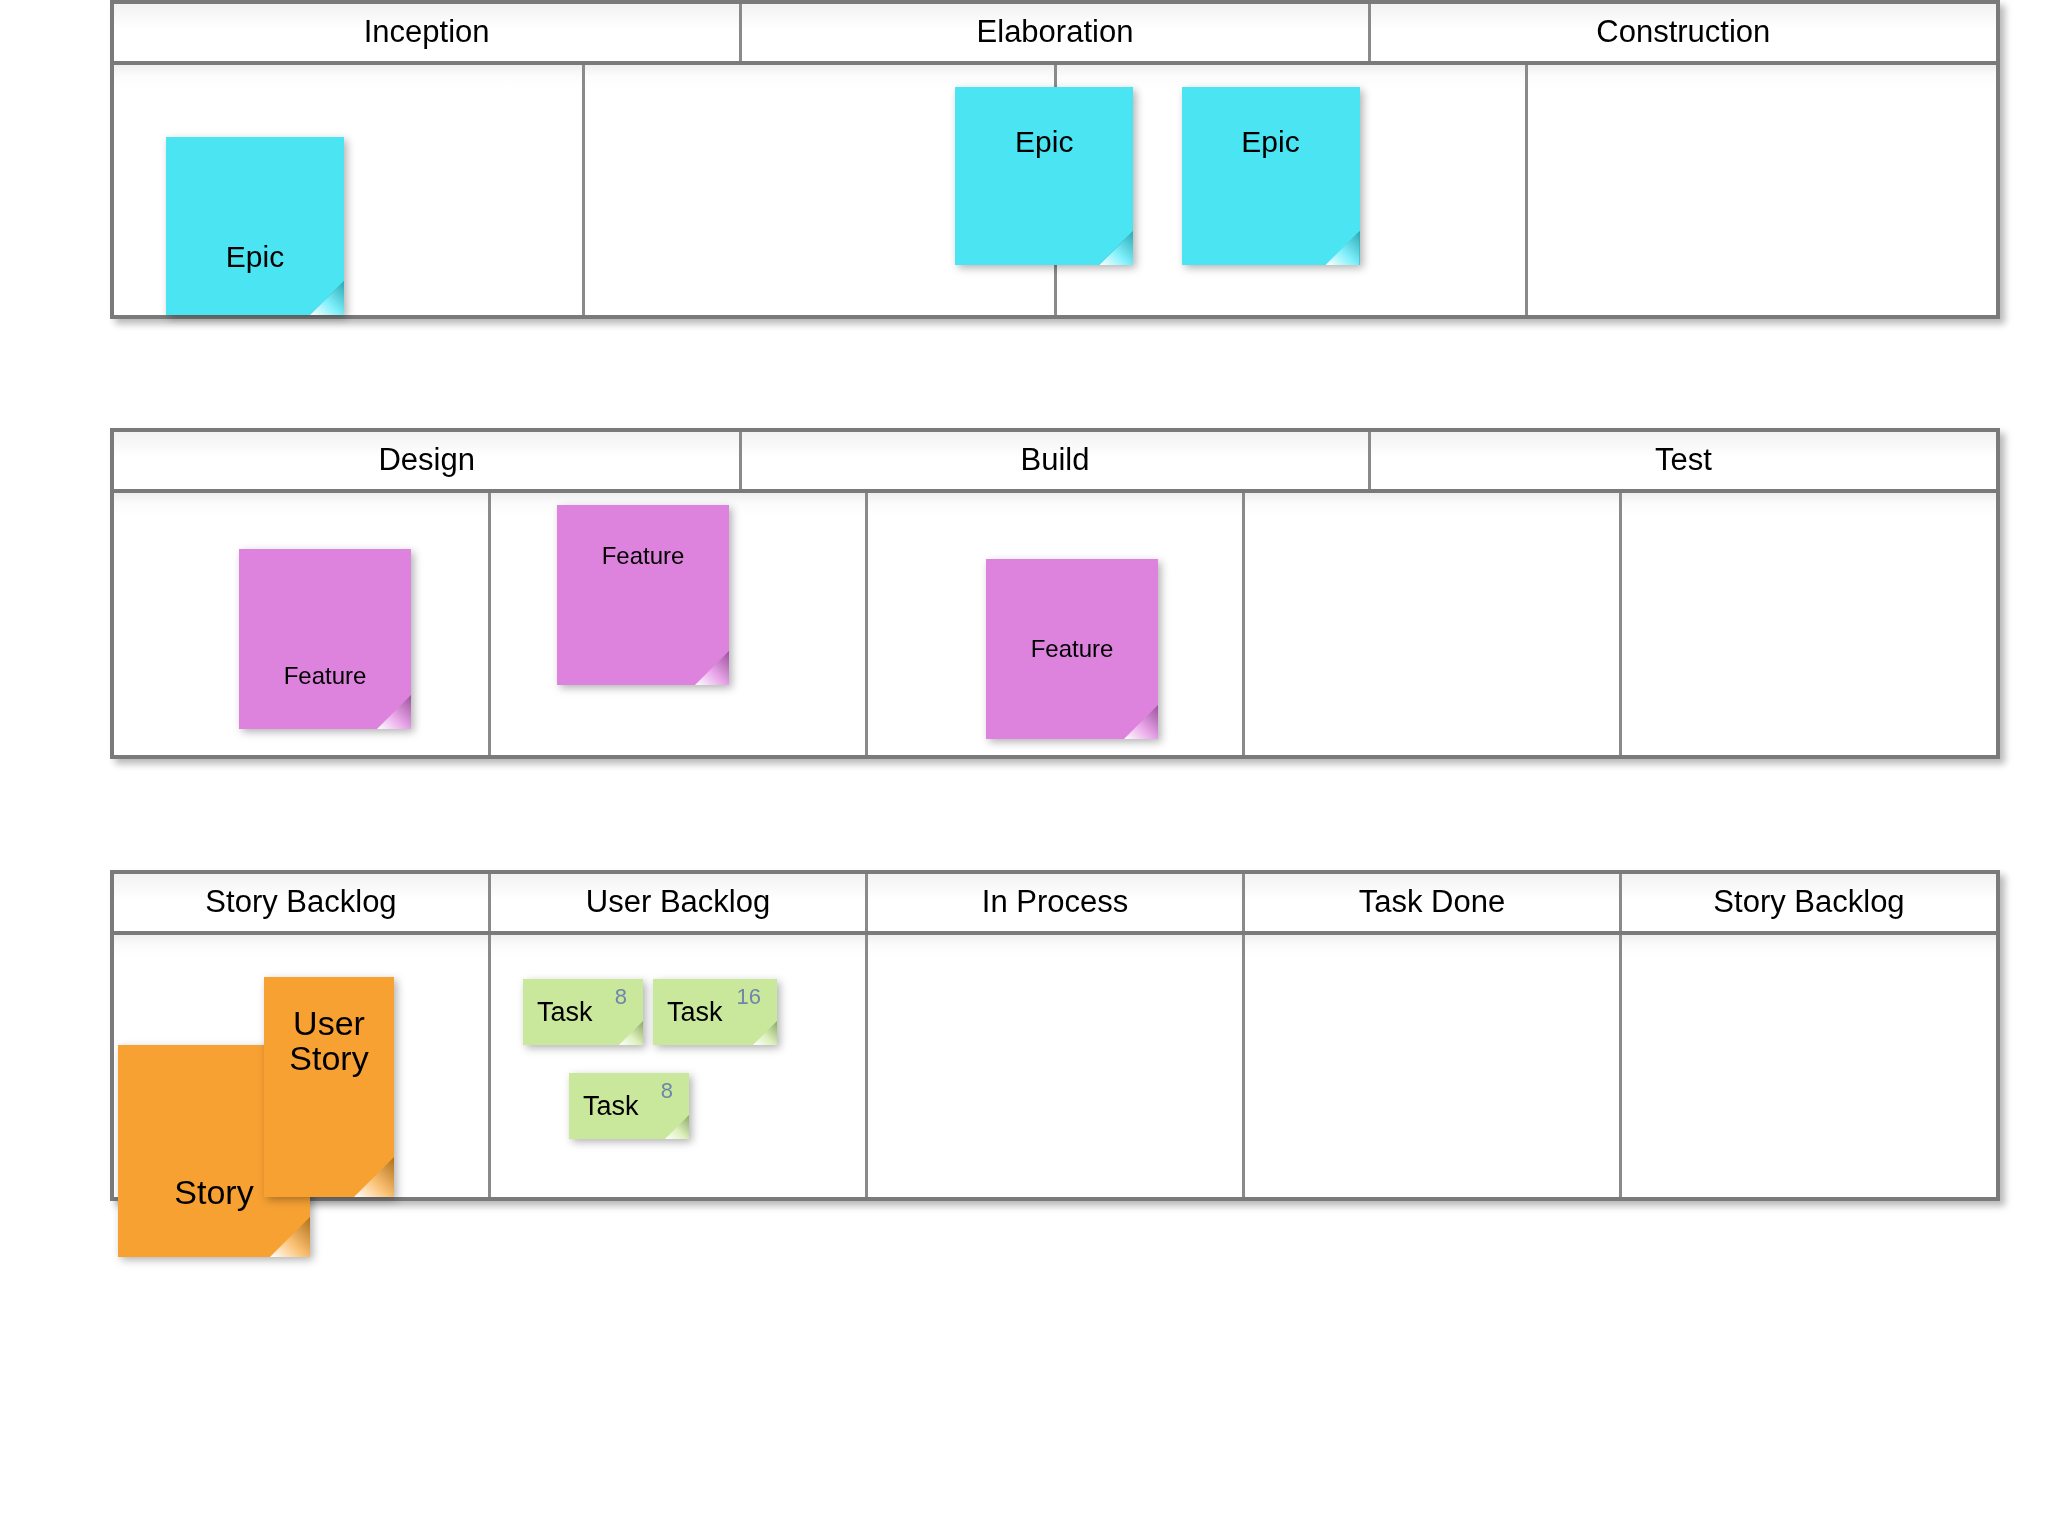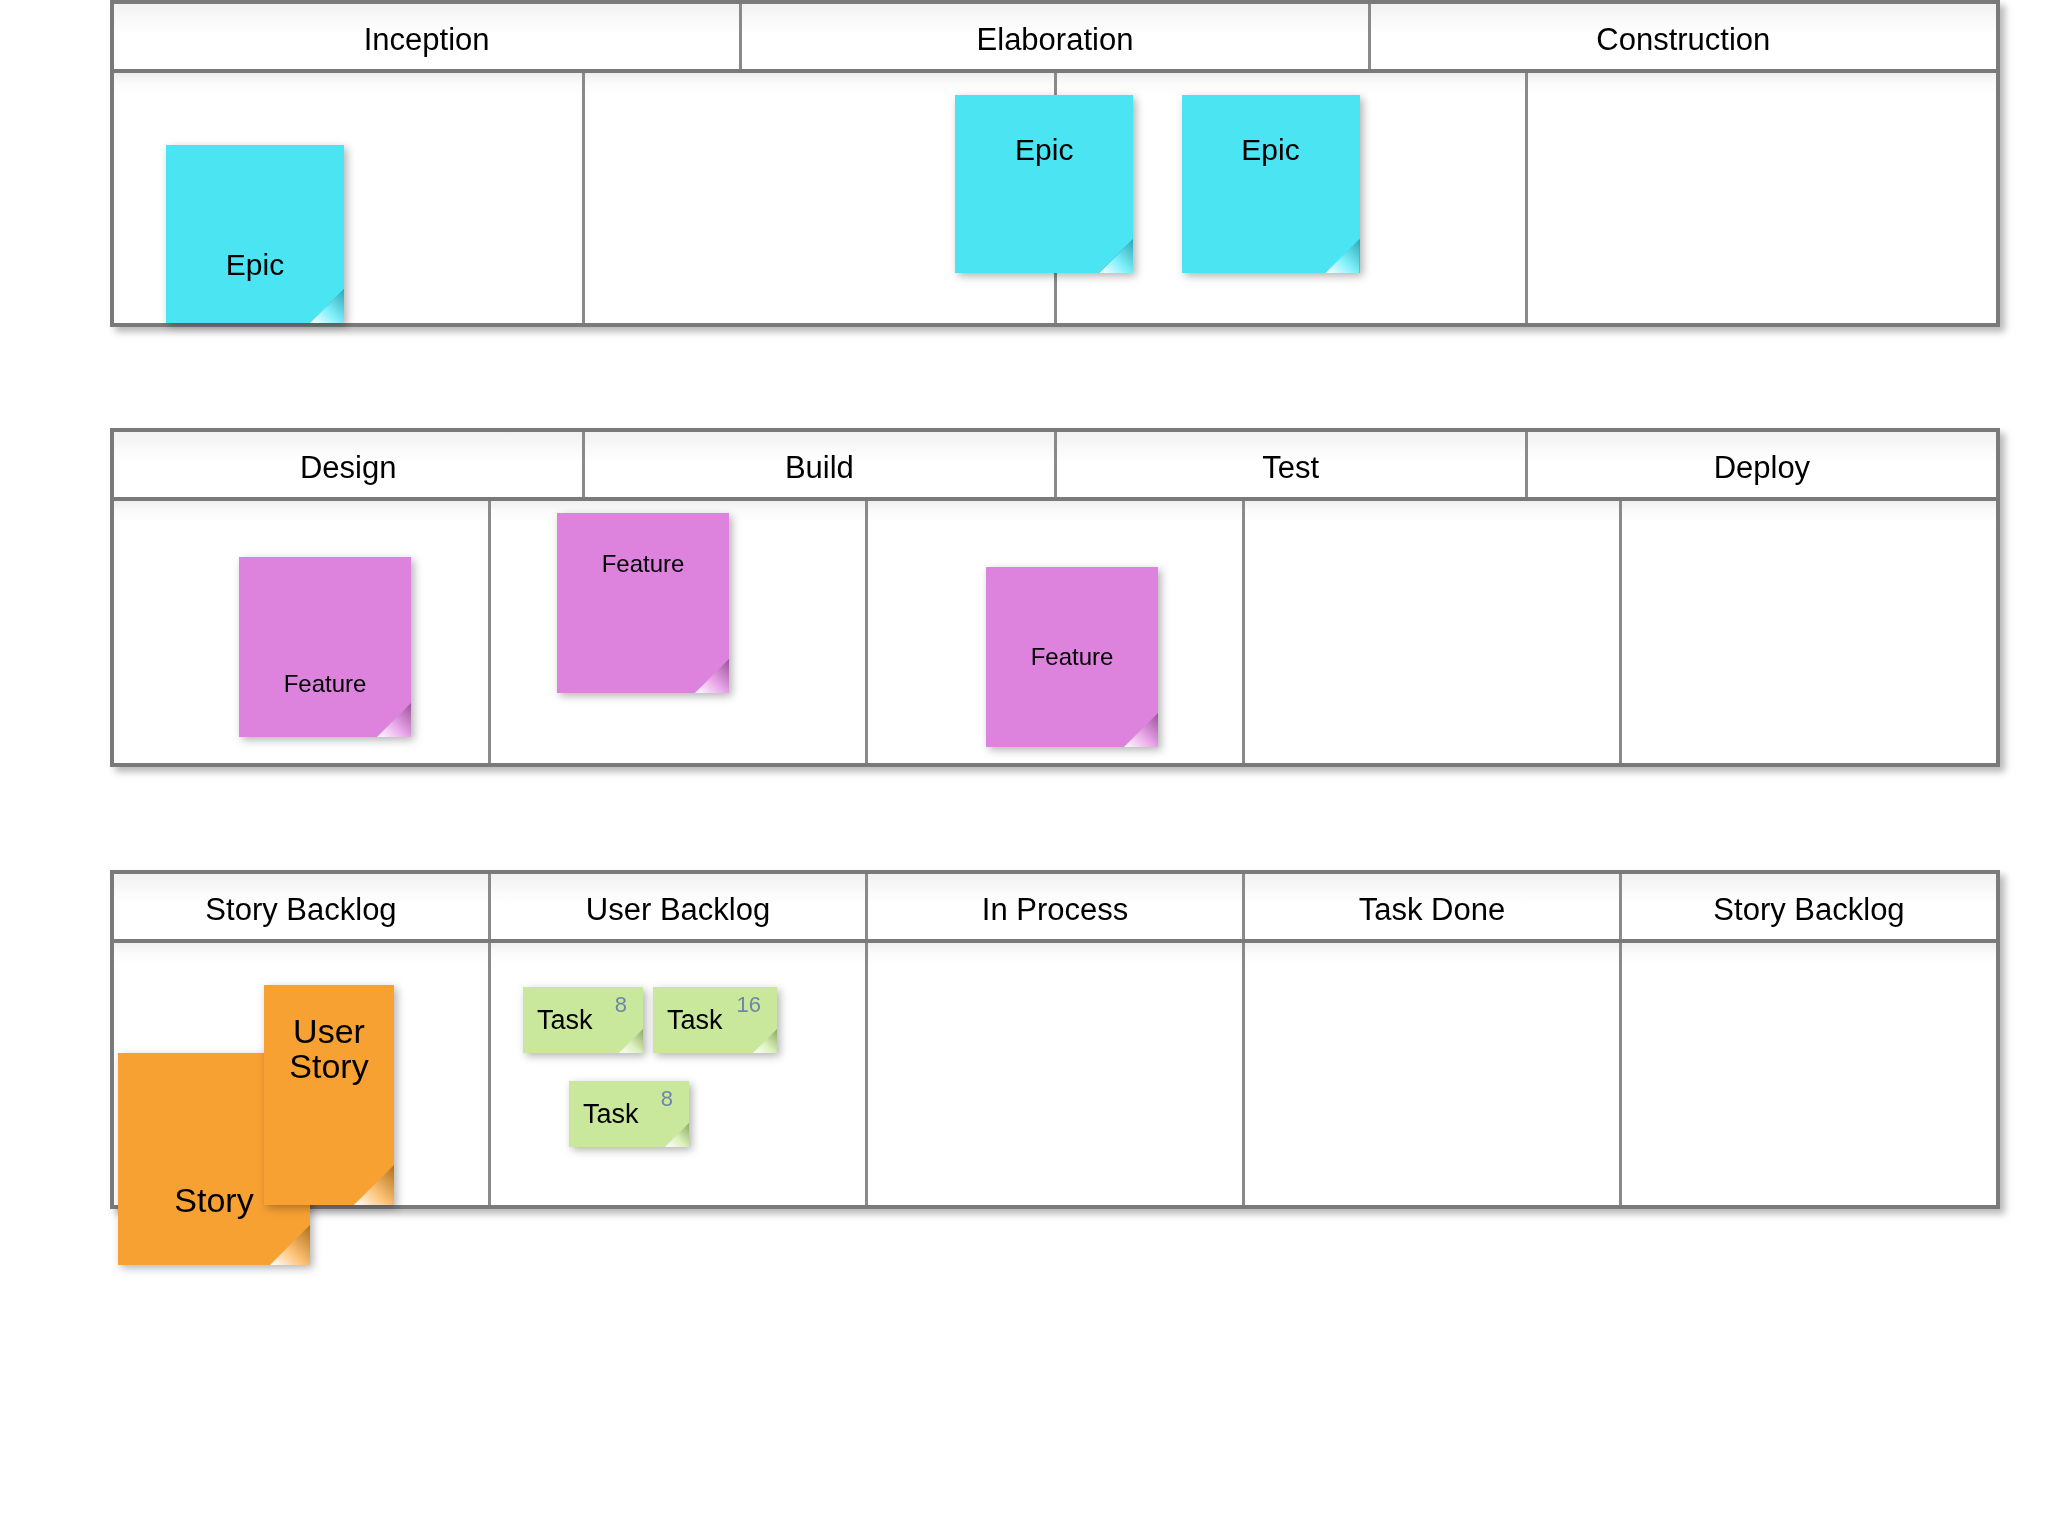--- a/index.html
+++ b/index.html
@@ -40,21 +40,21 @@
     background: linear-gradient(to bottom, #f2f2f2 0%, #ffffff 45%, #ffffff 100%);
   }
   .lane-head .col-head {
     flex: 1 1 0;
     box-sizing: border-box;
     border-right: 3px solid #8a8a8a;
     text-align: center;
     font-size: 31px;
     color: #000000;
     line-height: 1;
-    padding: 20px 4px 14px 4px;
+    padding: 12px 4px 14px 4px;
     white-space: nowrap;
     overflow: hidden;
   }
   .lane-head .col-head:last-child { border-right: none; }
 
   .lane-body {
     display: flex;
     width: 100%;
     box-sizing: border-box;
     background: linear-gradient(to bottom, #efefef 0%, #fbfbfb 10px, #ffffff 22px, #ffffff 100%);
@@ -229,21 +229,20 @@
 
       <div class="col-cell"></div>
     </div>
   </div>
 
   <div class="lane" id="lane-workflow">
     <div class="lane-head">
       <div class="col-head">Design</div>
       <div class="col-head">Build</div>
       <div class="col-head">Test</div>
-      <div class="col-head">Deploy</div>
     </div>
     <div class="lane-body">
 
       <div class="col-cell">
         <div class="note orchid align-lower" id="note-feature-analysis">
           <span class="note-label">Feature</span>
           <span class="curl"></span>
         </div>
       </div>
 

